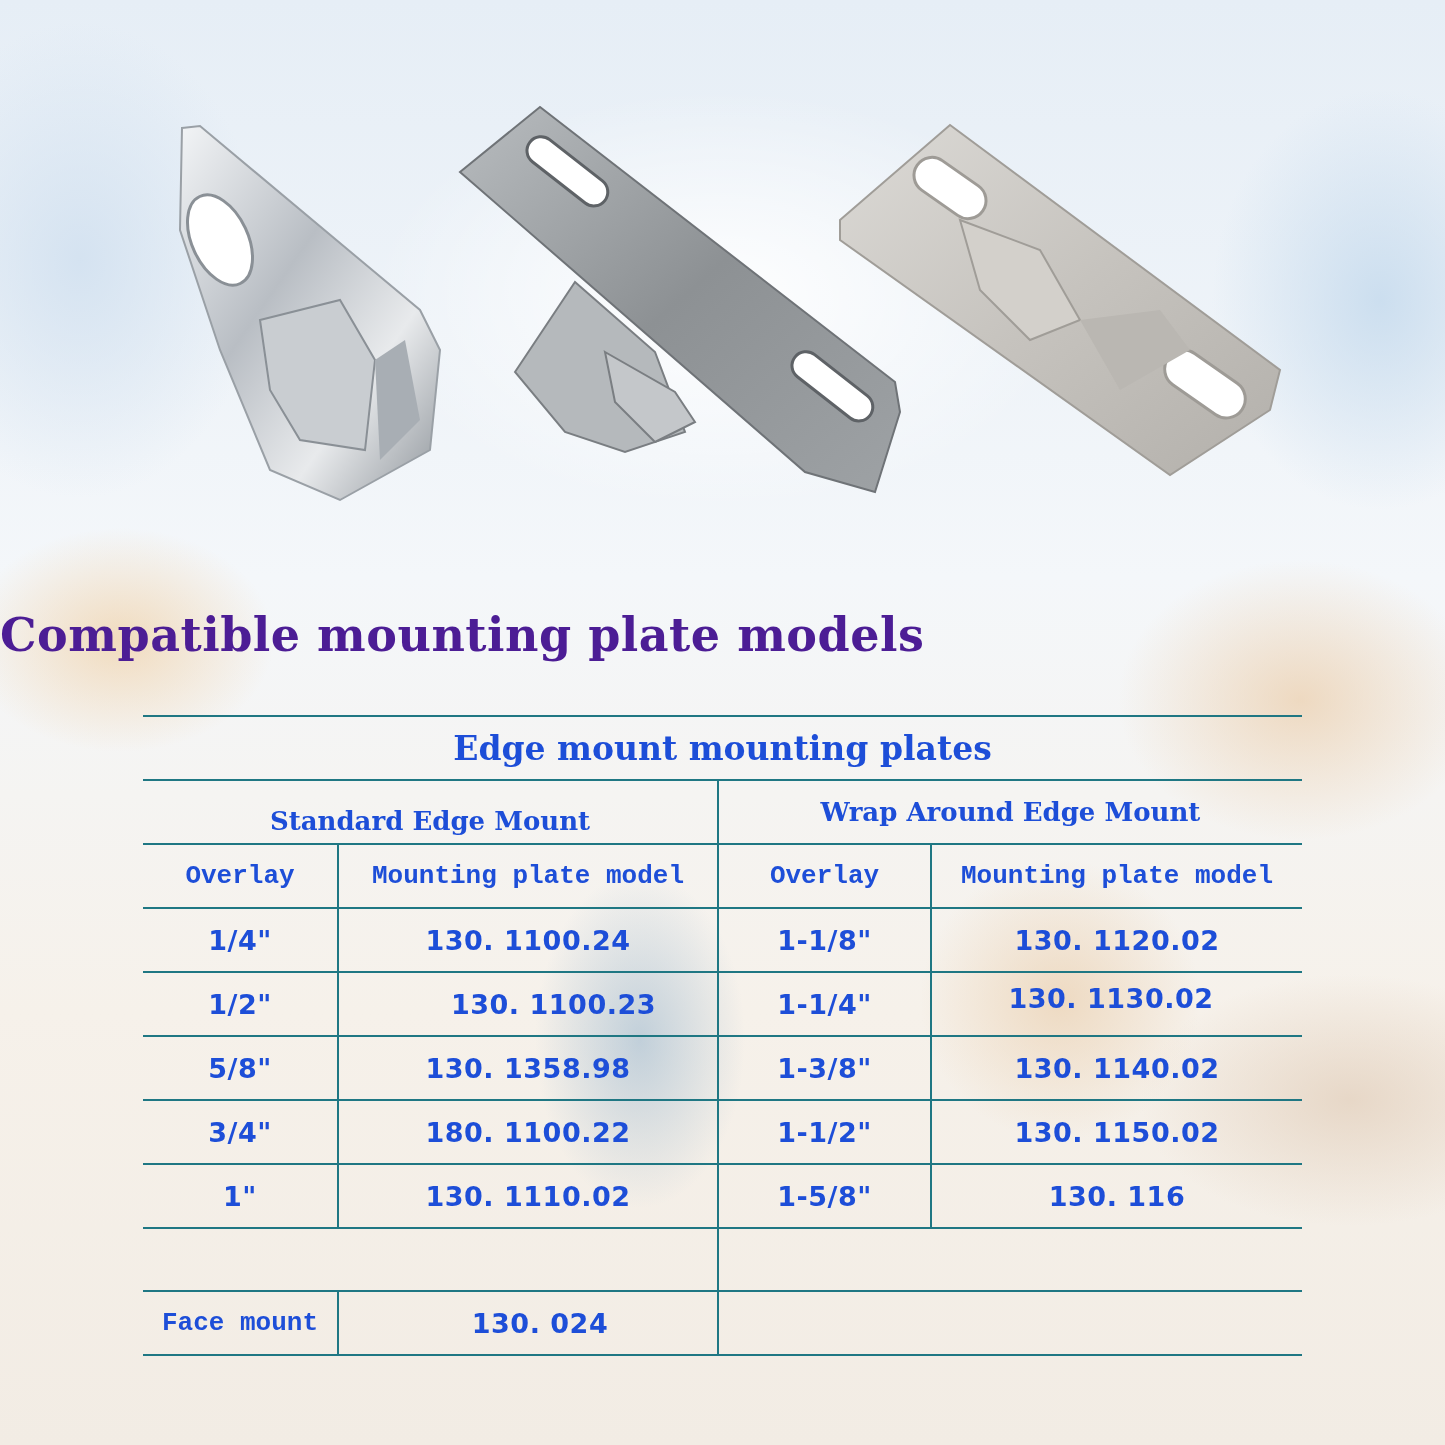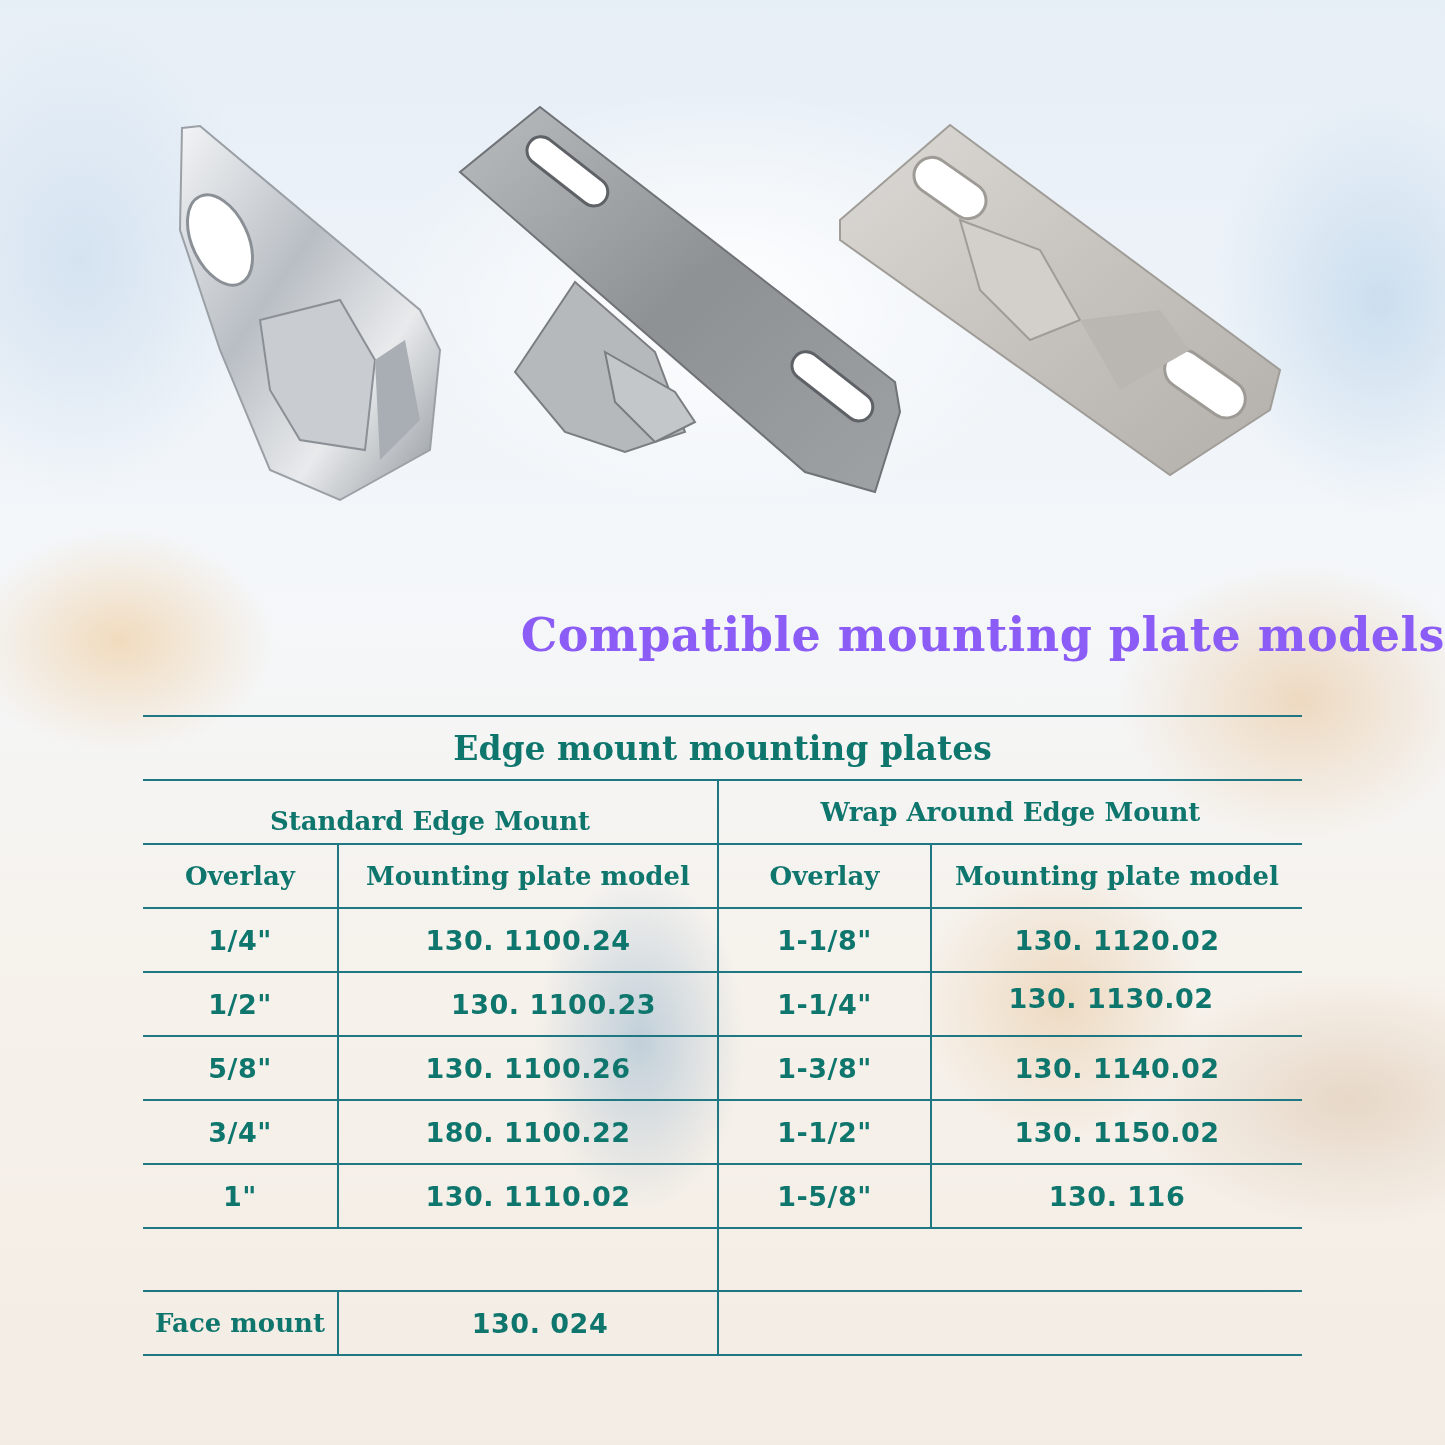--- a/index.html
+++ b/index.html
@@ -15,35 +15,35 @@
       radial-gradient(ellipse 150px 240px at 640px 1040px, rgba(150,180,205,0.55), rgba(255,255,255,0) 70%),
       radial-gradient(ellipse 300px 180px at 1350px 1100px, rgba(225,205,185,0.7), rgba(255,255,255,0) 70%),
       radial-gradient(ellipse 500px 300px at 720px 300px, rgba(255,255,255,0.95), rgba(255,255,255,0) 70%),
       linear-gradient(180deg, #e6eef6 0%, #f4f7fa 40%, #f6f1ea 70%, #f2ece4 100%);
   }
   .products {
     position: absolute; left: 140px; top: 90px; width: 1160px; height: 430px;
   }
   .product { position: absolute; }
   .title {
-    position: absolute; left: 0; right: 0; top: 608px; text-align: right;
-    color: #8b5cf6; font-size: 46px; font-weight: bold; letter-spacing: 0.5px;
+    position: absolute; left: 0; right: 0; top: 608px; text-align: left;
+    color: #4c1d95; font-size: 46px; font-weight: bold; letter-spacing: 0.5px;
   }
   .tbl {
     position: absolute; left: 143px; top: 715px; width: 1159px; height: 641px;
   }
   .hline { position: absolute; left: 0; width: 1159px; height: 2px; background: #1f7783; }
   .vline { position: absolute; width: 2px; background: #1f7783; }
   .cell {
     position: absolute; display: flex; align-items: center; justify-content: center;
-    color: #0f766e; font-weight: bold; white-space: nowrap;
+    color: #1d4ed8; font-weight: bold; white-space: nowrap;
   }
   .section { font-size: 33px; }
   .sub { font-size: 26px; }
-  .hdr { font-size: 26px; }
+  .hdr { font-size: 26px; font-family: Liberation Mono, monospace; }
   .val { font-size: 27px; font-family: "DejaVu Sans", "Liberation Sans", sans-serif; font-weight: bold; letter-spacing: 0.5px; }
 </style>
 </head>
 <body>
 
 <div class="products">
 
   <svg class="product" style="left:20px;top:30px" width="300" height="390" viewBox="0 0 300 390">
     <defs>
       <linearGradient id="g1" x1="0" y1="0" x2="1" y2="1">
@@ -119,21 +119,21 @@
   <div class="cell hdr" style="left:0;top:130px;width:194px;height:62px">Overlay</div>
   <div class="cell hdr" style="left:196px;top:130px;width:378px;height:62px">Mounting plate model</div>
   <div class="cell hdr" style="left:576px;top:130px;width:211px;height:62px">Overlay</div>
   <div class="cell hdr" style="left:789px;top:130px;width:370px;height:62px">Mounting plate model</div>
 
   <div class="cell val" style="left:0;top:194px;width:194px;height:62px">1/4"</div>
   <div class="cell val" style="left:196px;top:194px;width:378px;height:62px">130. 1100.24</div>
   <div class="cell val" style="left:0;top:258px;width:194px;height:62px">1/2"</div>
   <div class="cell val" style="left:196px;top:258px;width:429px;height:62px">130. 1100.23</div>
   <div class="cell val" style="left:0;top:322px;width:194px;height:62px">5/8"</div>
-  <div class="cell val" style="left:196px;top:322px;width:378px;height:62px">130. 1100.26</div>
+  <div class="cell val" style="left:196px;top:322px;width:378px;height:62px">130. 1358.98</div>
   <div class="cell val" style="left:0;top:386px;width:194px;height:62px">3/4"</div>
   <div class="cell val" style="left:196px;top:386px;width:378px;height:62px">180. 1100.22</div>
   <div class="cell val" style="left:0;top:450px;width:194px;height:62px">1"</div>
   <div class="cell val" style="left:196px;top:450px;width:378px;height:62px">130. 1110.02</div>
 
   <div class="cell val" style="left:576px;top:194px;width:211px;height:62px">1-1/8"</div>
   <div class="cell val" style="left:789px;top:194px;width:370px;height:62px">130. 1120.02</div>
   <div class="cell val" style="left:576px;top:258px;width:211px;height:62px">1-1/4"</div>
   <div class="cell val" style="left:783px;top:258px;width:370px;height:51px">130. 1130.02</div>
   <div class="cell val" style="left:576px;top:322px;width:211px;height:62px">1-3/8"</div>

